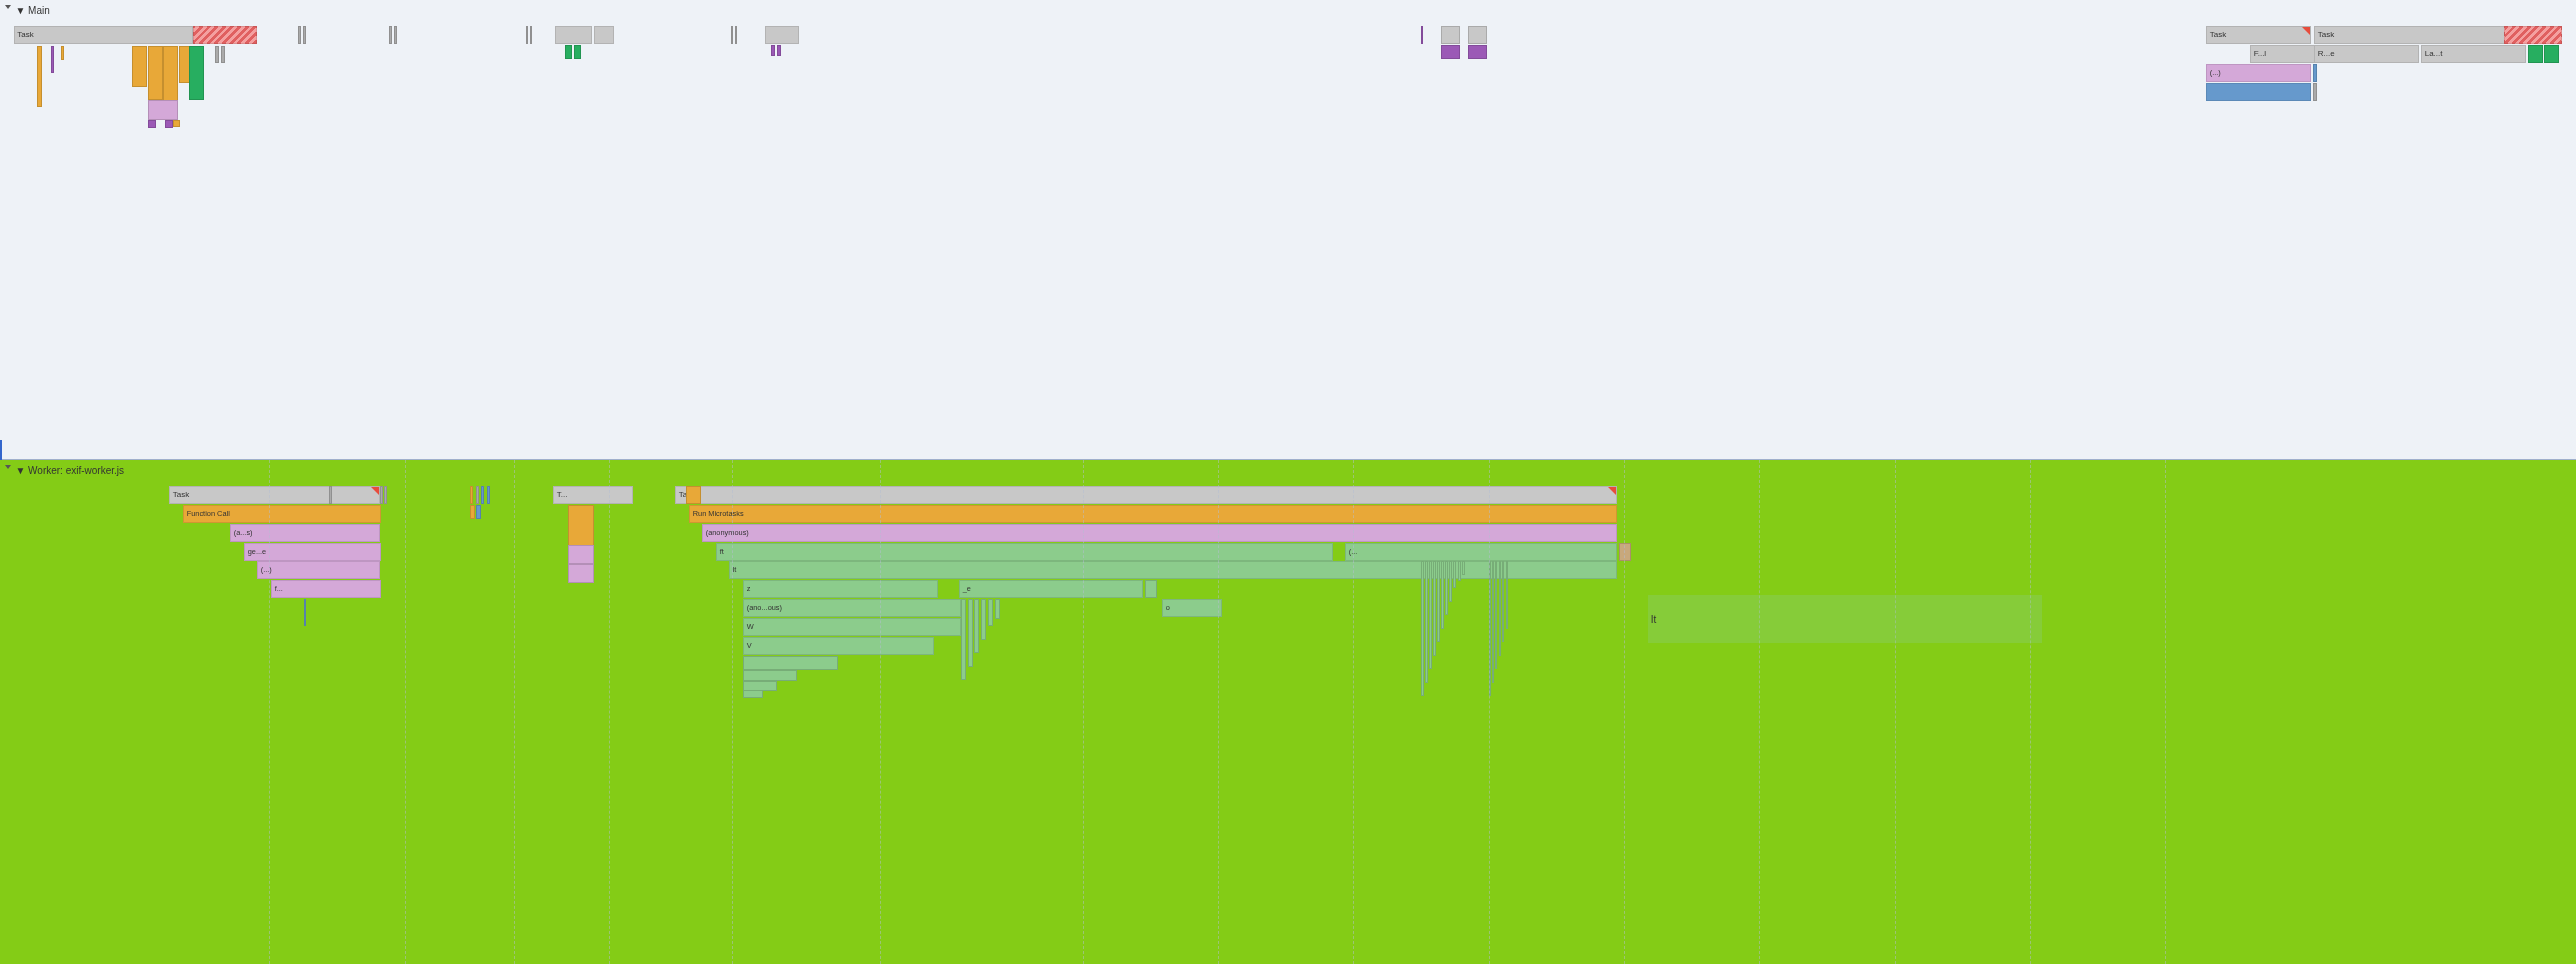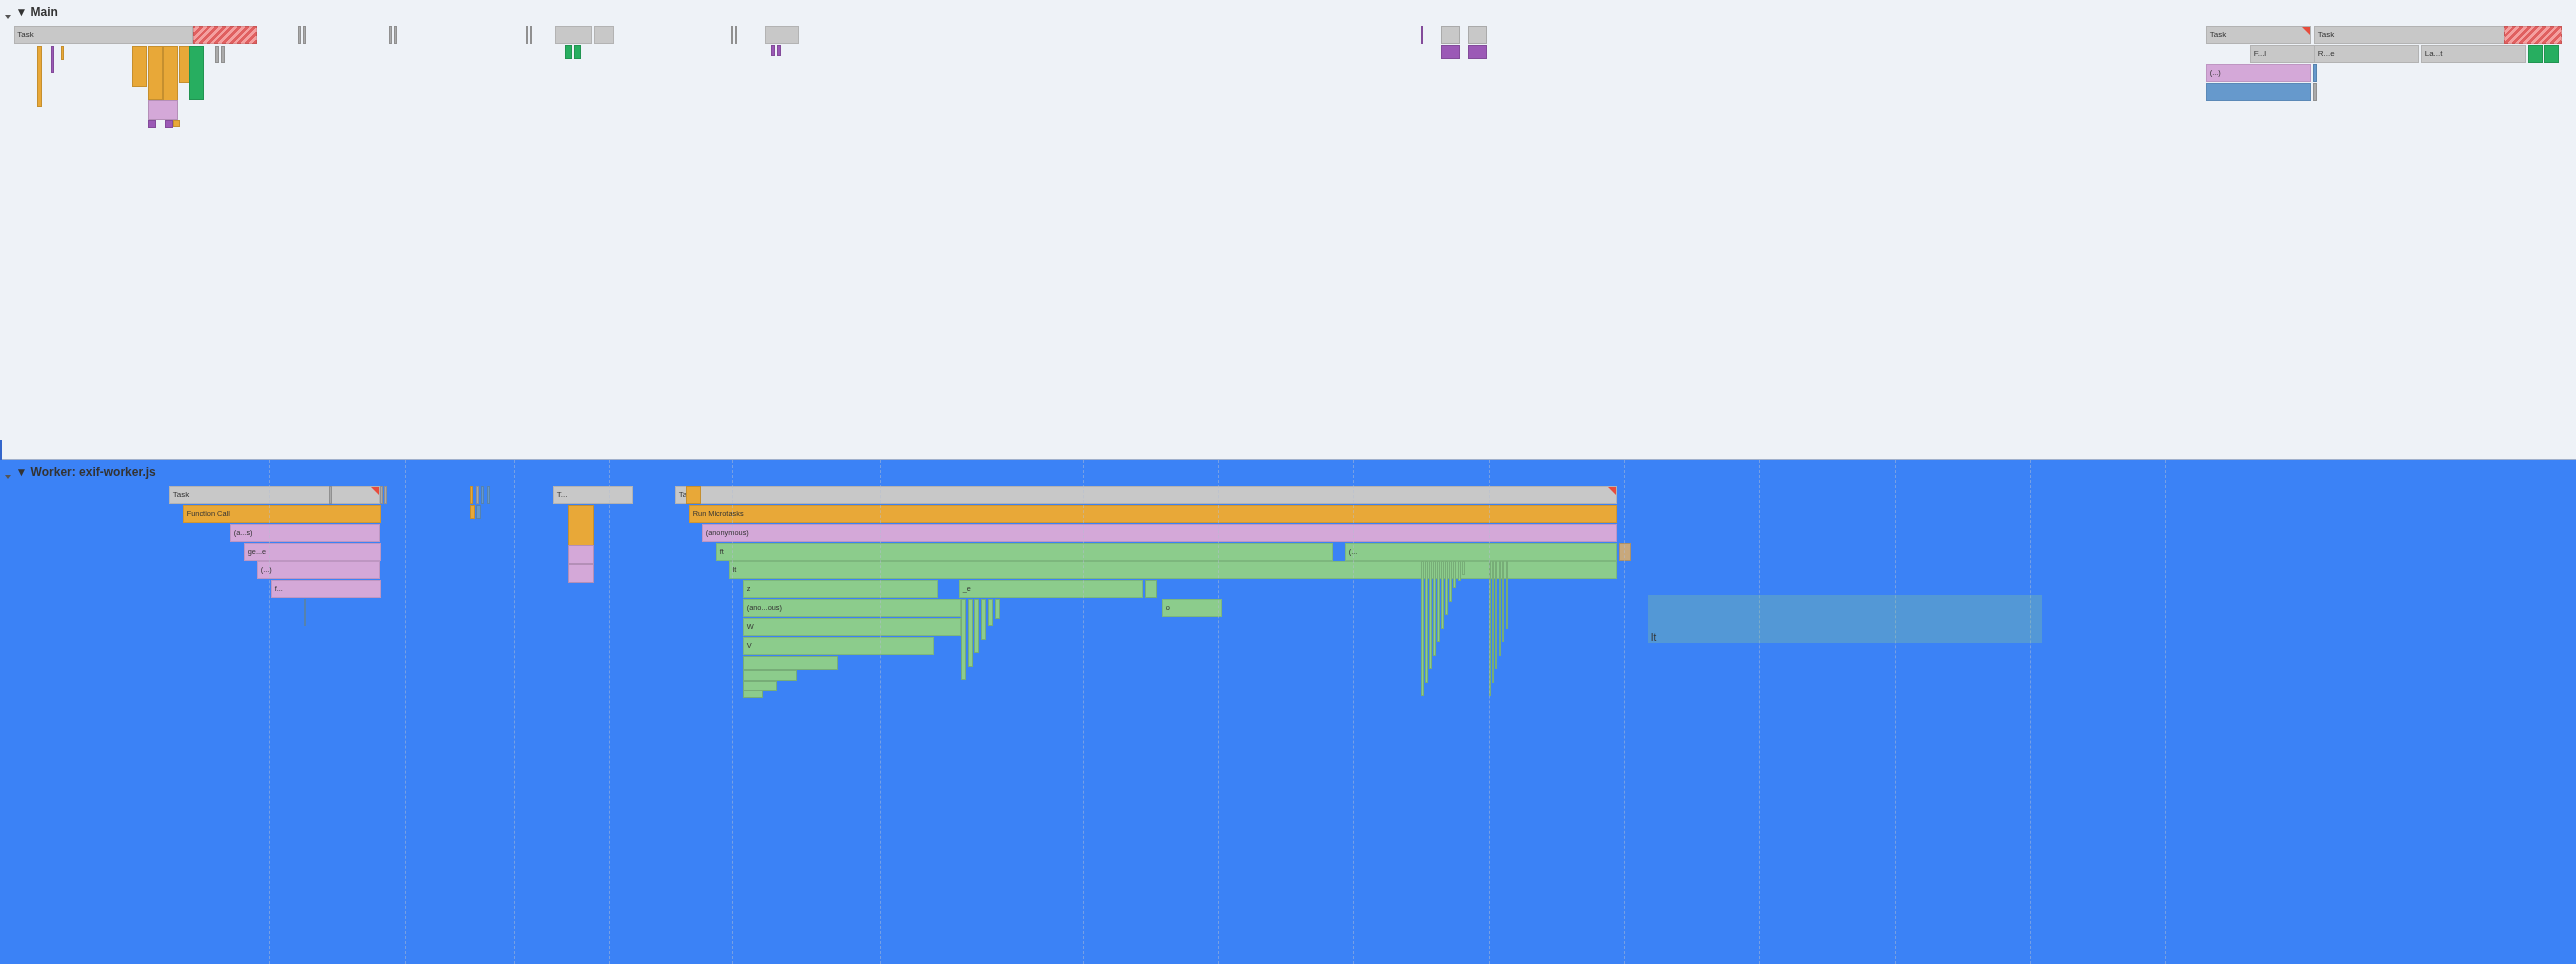--- a/index.html
+++ b/index.html
@@ -123,31 +123,31 @@
       background: #eef2f7;
       border-bottom: 1.4px solid #a0b0cc;
     }
 
     .worker-section {
       position: absolute;
       top: 460px;
       left: 0;
       right: 0;
       bottom: 0;
-      background: #3b82f6;
+      background: #84cc16;
     }
 
     .section-label {
       position: absolute;
       left: 5.4px;
       display: flex;
-      align-items: flex-end;
-      font-size: 12px;
-      color: #333;
-      font-weight: 700;
+      align-items: flex-start;
+      font-size: 10px;
+      color: #333;
+      font-weight: 400;
     }
 
     .blue-indicator {
       position: absolute;
       width: 2px;
       background: #3366cc;
       left: 0;
     }
   </style>
 </head>
@@ -417,21 +417,21 @@
     <div style="position:absolute; left:1083px; top:0; bottom:0; width:0.7px; border-left:0.7px dashed rgba(180,190,210,0.5);"></div>
     <div style="position:absolute; left:1218px; top:0; bottom:0; width:0.7px; border-left:0.7px dashed rgba(180,190,210,0.5);"></div>
     <div style="position:absolute; left:1353px; top:0; bottom:0; width:0.7px; border-left:0.7px dashed rgba(180,190,210,0.5);"></div>
     <div style="position:absolute; left:1489px; top:0; bottom:0; width:0.7px; border-left:0.7px dashed rgba(180,190,210,0.5);"></div>
     <div style="position:absolute; left:1624px; top:0; bottom:0; width:0.7px; border-left:0.7px dashed rgba(180,190,210,0.5);"></div>
     <div style="position:absolute; left:1759px; top:0; bottom:0; width:0.7px; border-left:0.7px dashed rgba(180,190,210,0.5);"></div>
     <div style="position:absolute; left:1895px; top:0; bottom:0; width:0.7px; border-left:0.7px dashed rgba(180,190,210,0.5);"></div>
     <div style="position:absolute; left:2030px; top:0; bottom:0; width:0.7px; border-left:0.7px dashed rgba(180,190,210,0.5);"></div>
     <div style="position:absolute; left:2165px; top:0; bottom:0; width:0.7px; border-left:0.7px dashed rgba(180,190,210,0.5);"></div>
 
-    <div style="position:absolute; left:1648px; top:135px; width:394px; height:48px; display:flex; align-items:flex-end; padding-left:2.7px; font-size:10px; font-weight:500; color:#333; background:rgba(140,204,140,0.3);">
+    <div style="position:absolute; left:1648px; top:135px; width:394px; height:48px; display:flex; align-items:center; padding-left:2.7px; font-size:10px; font-weight:500; color:#333; background:rgba(140,204,140,0.3);">
       <span>It</span>
     </div>
 
     <div class="small-block" style="left:329px; top:26px; width:2.7px; height:17.6px; background:#aaa;"></div>
 
   </div>
 
 </div>
 
 

